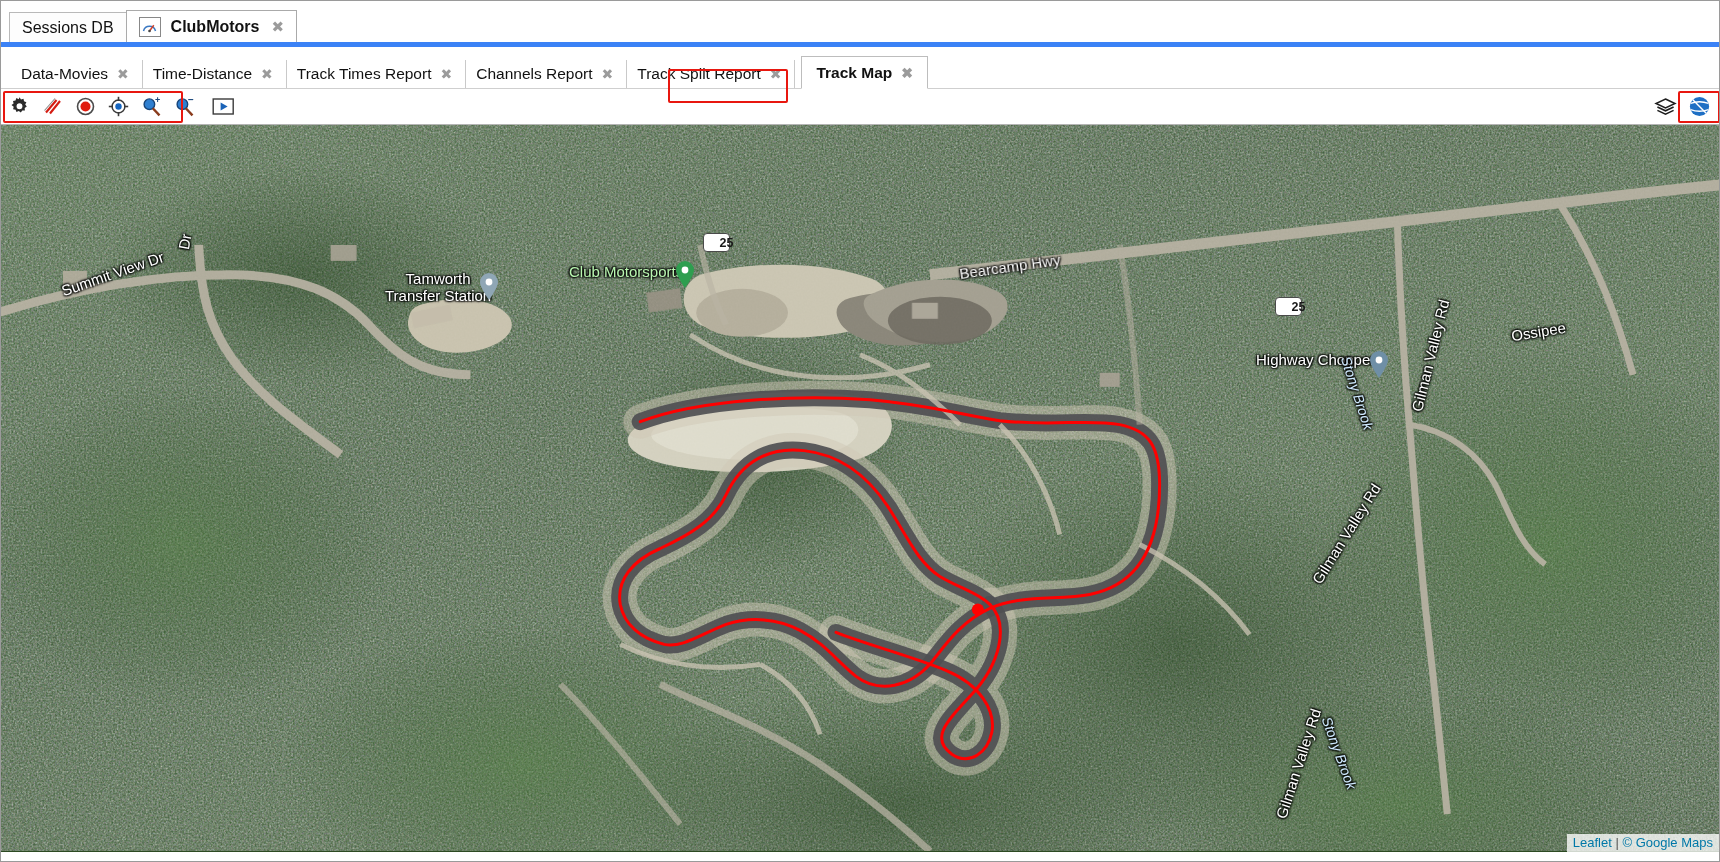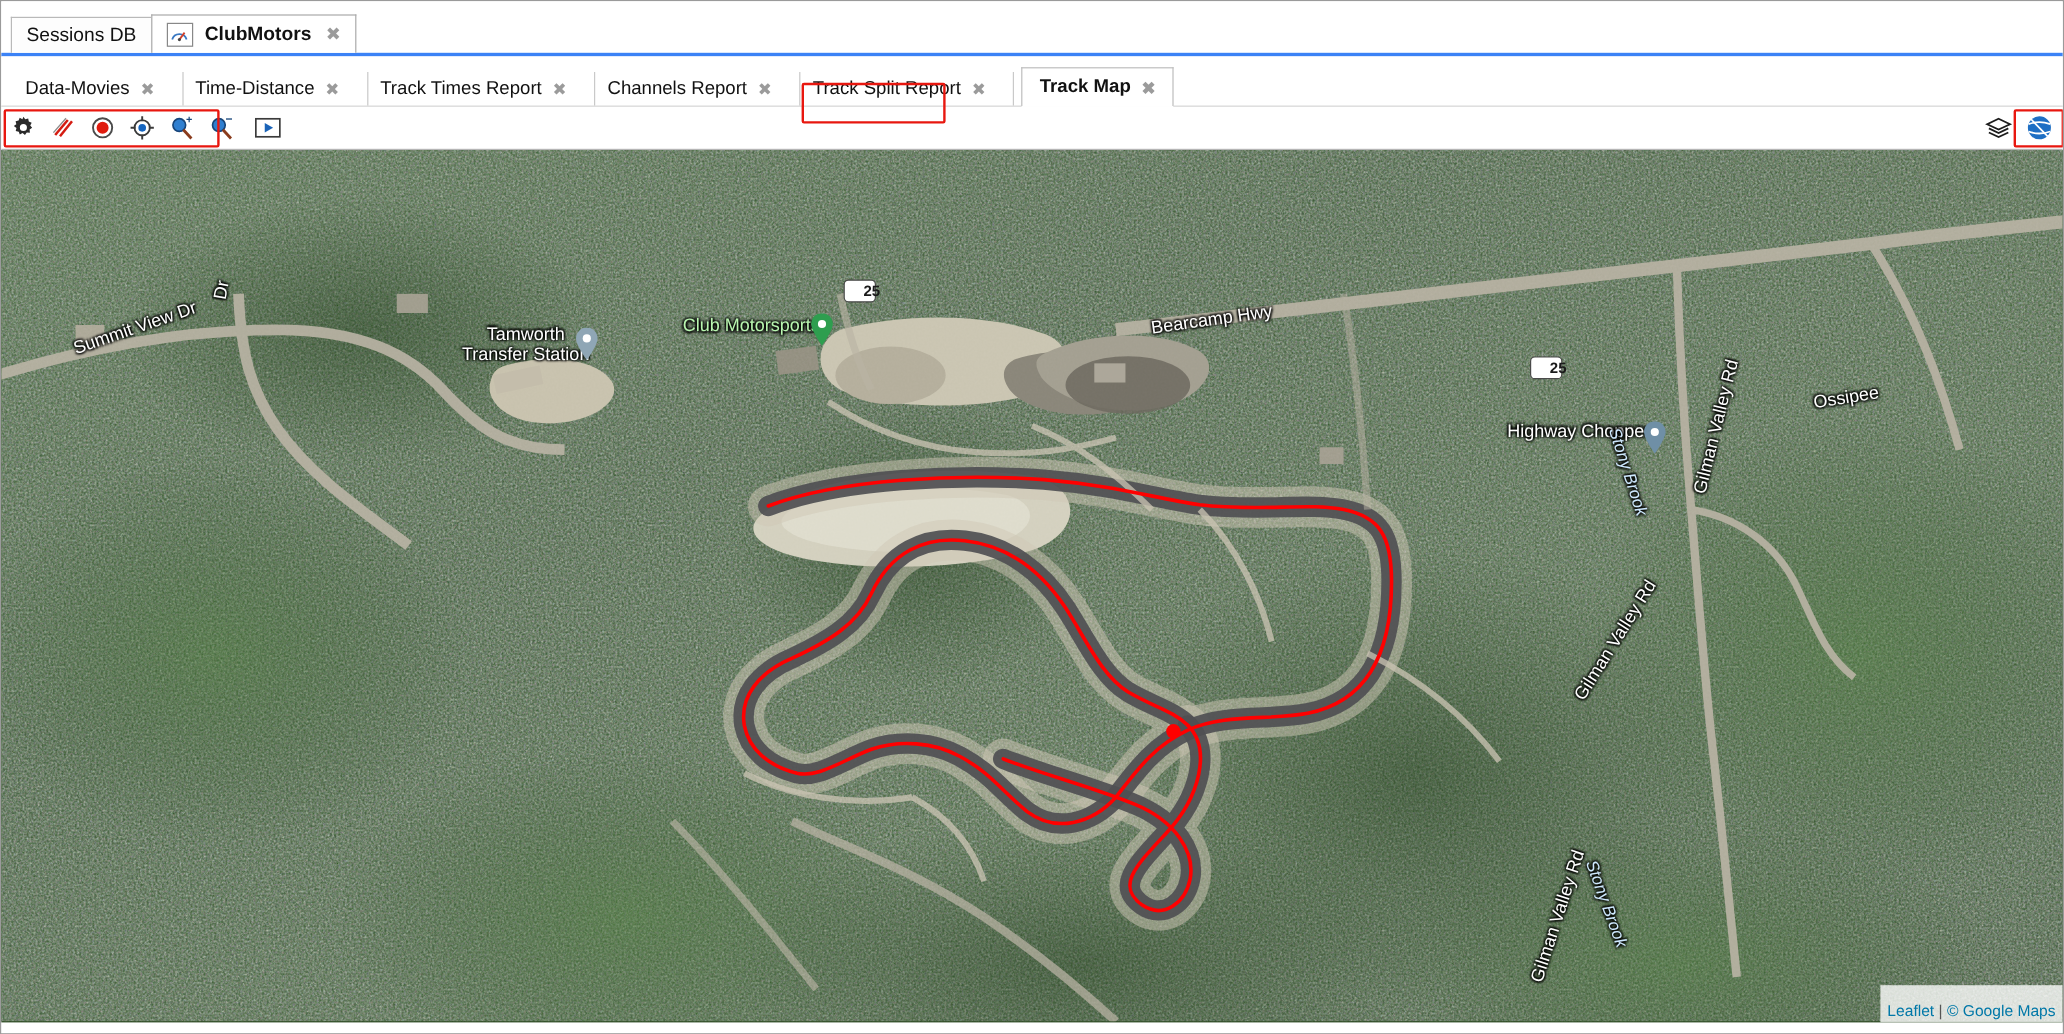--- a/index.html
+++ b/index.html
@@ -17,21 +17,21 @@
     background: #ffffff;
     border: 1px solid #9a9a9a;
     overflow: hidden;
   }
 
   
   .win-tabbar {
     position: relative;
     height: 46px;
     background: #ffffff;
-    border-bottom: 3px solid #3b82f6;
+    border-bottom: 5px solid #3b82f6;
     display: flex;
     align-items: flex-end;
     padding-left: 8px;
   }
   .win-tab {
     display: flex;
     align-items: center;
     height: 30px;
     padding: 0 12px;
     border: 1px solid #b9b9b9;
@@ -74,21 +74,21 @@
     background: #ffffff;
     display: flex;
     align-items: flex-end;
     padding-left: 10px;
     border-bottom: 1px solid #cfcfcf;
   }
   .rtab {
     display: flex;
     align-items: center;
     height: 28px;
-    padding: 0 23px 0 10px;
+    padding: 0 13px 0 10px;
     font-size: 15.5px;
     color: #111;
     border-right: 1px solid #c9c9c9;
     white-space: nowrap;
     background: transparent;
   }
   .rtab .rclose {
     margin-left: 9px;
     color: #9b9b9b;
     font-size: 14px;
@@ -195,21 +195,21 @@
     width: 20px; height: 28px;
     pointer-events: none;
   }
 
   .attrib {
     position: absolute;
     right: 0; bottom: 0;
     background: rgba(255,255,255,.78);
     font-size: 13px;
     color: #0078a8;
-    padding: 14px 6px 2px 6px;
+    padding: 1px 6px 2px 6px;
     font-family: "Liberation Sans", sans-serif;
     z-index: 20;
   }
   .attrib span { color: #0078a8; }
   .attrib .sep { color: #555; }
 </style>
 </head>
 <body>
 
 <div id="app">

